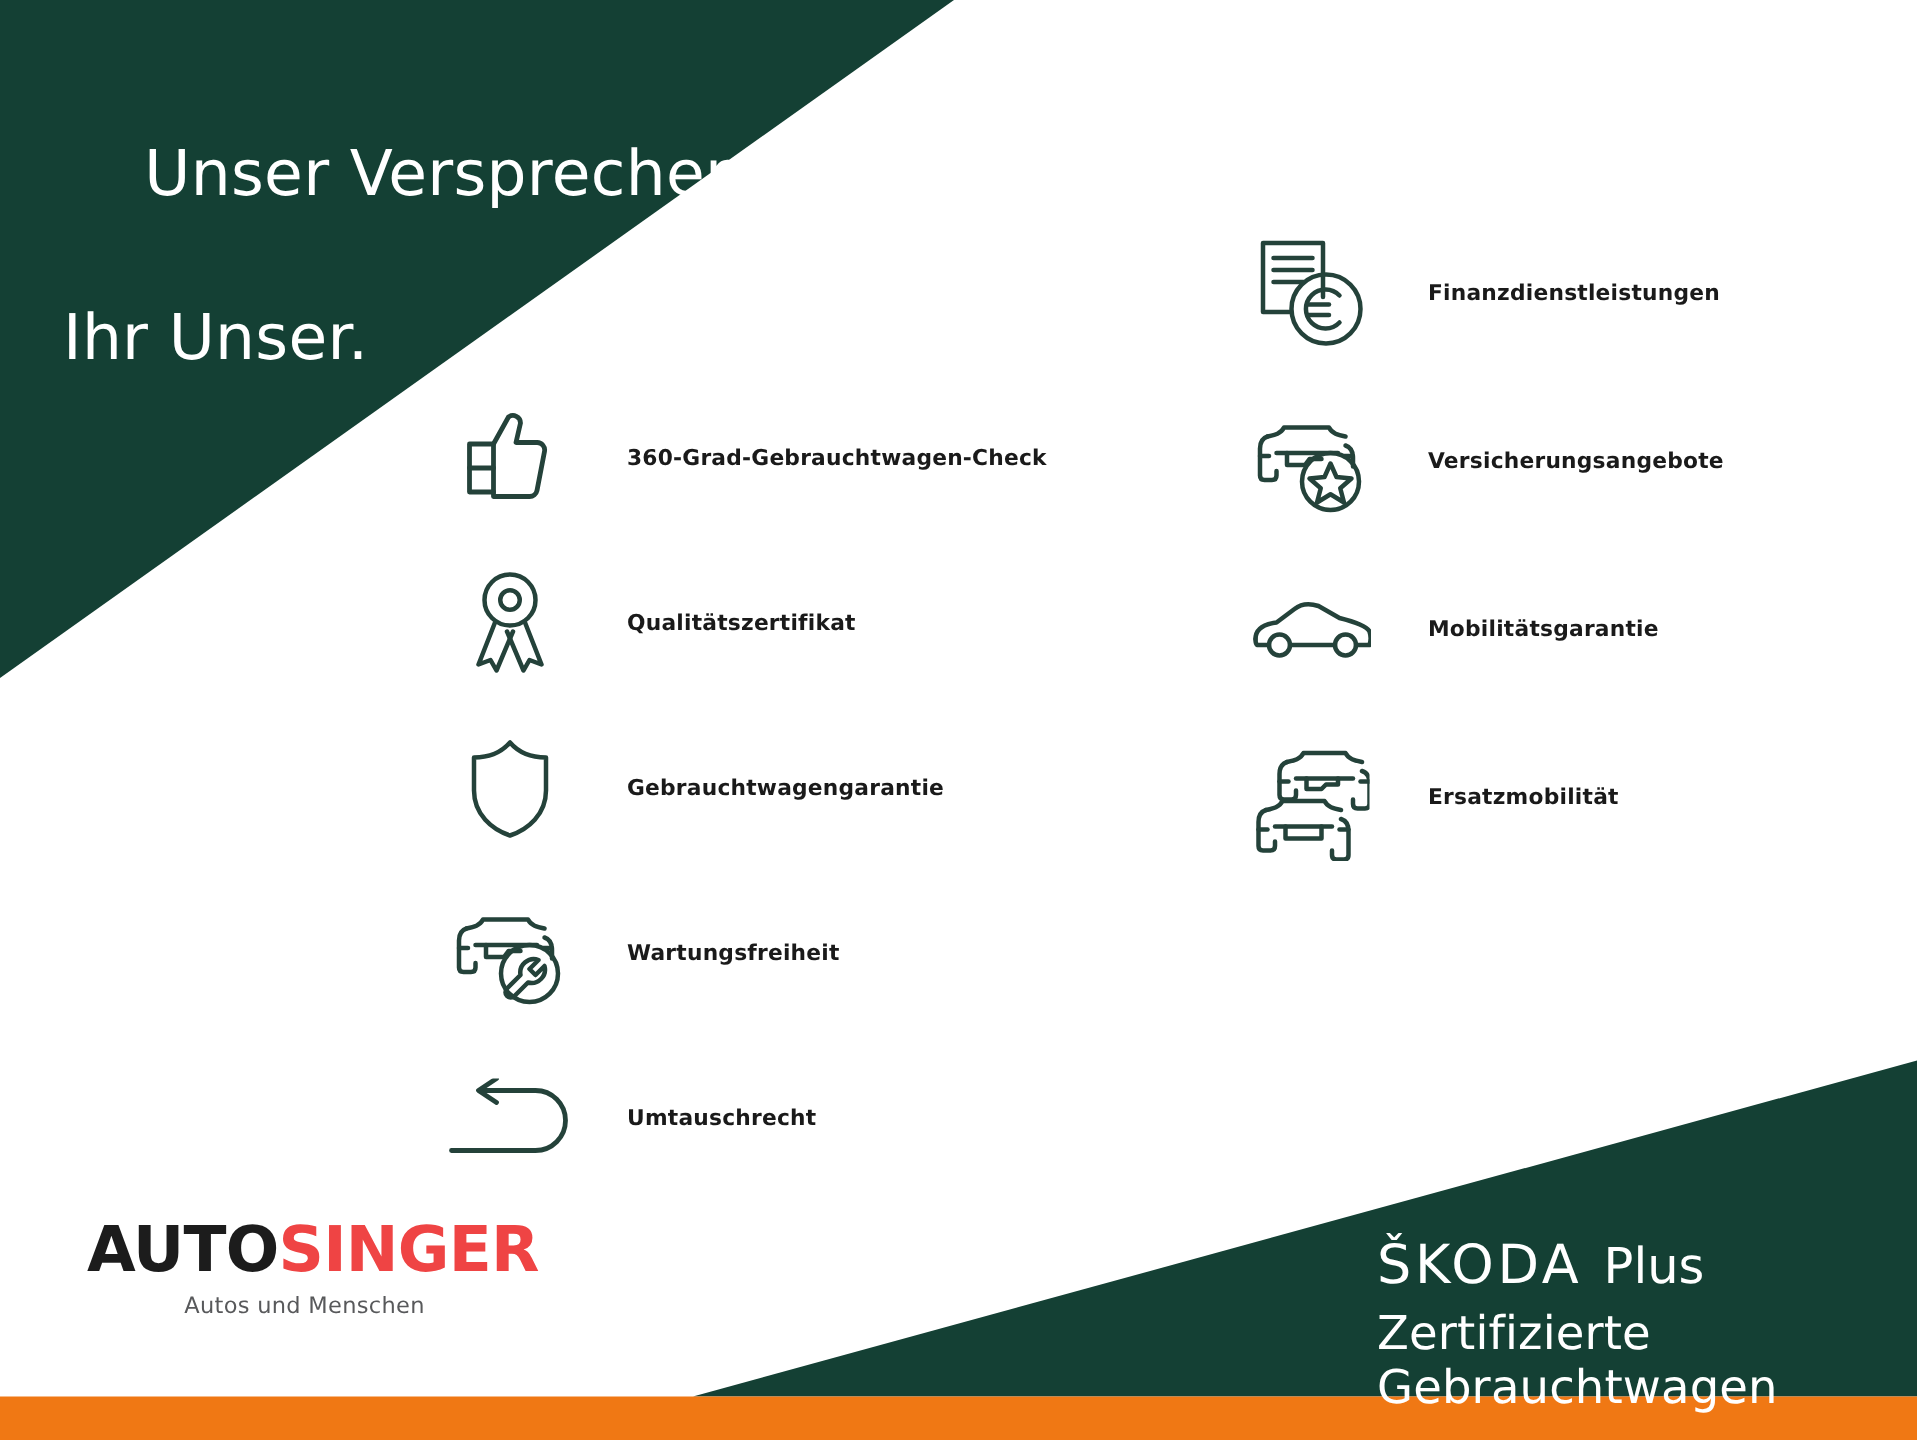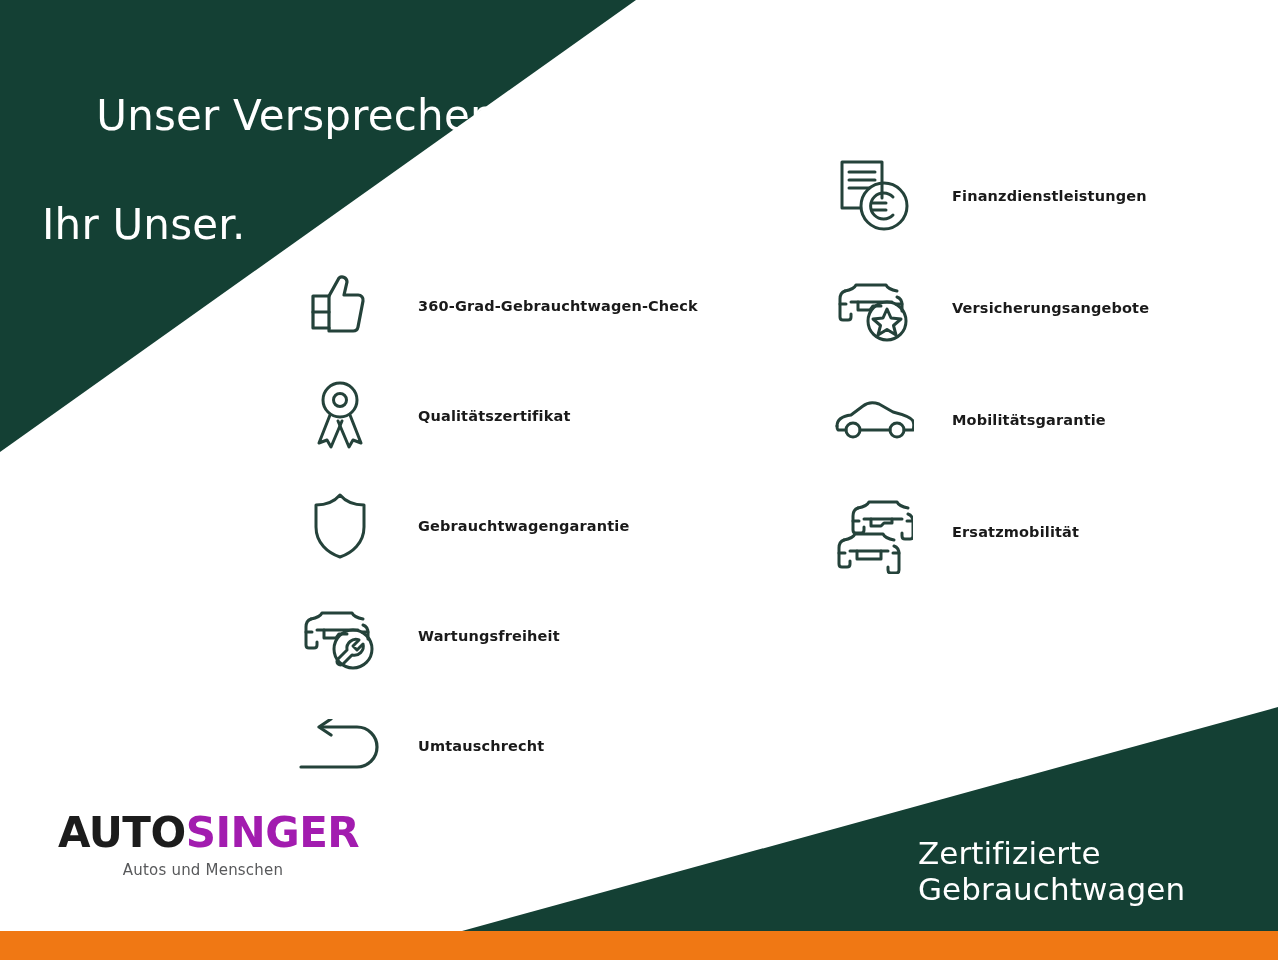--- a/index.html
+++ b/index.html
@@ -58,21 +58,21 @@
 
   
   .logo-auto{
     position:absolute;left:58px;top:812px;width:290px;
   }
   .logo-auto .wordmark{
     font-size:42px;font-weight:bold;letter-spacing:-0.5px;line-height:1;
     font-family:"DejaVu Sans","Liberation Sans",sans-serif;
   }
   .logo-auto .w-auto{color:#1c1c1c;}
-  .logo-auto .w-singer{color:#a21caf;margin-top:44px;}
+  .logo-auto .w-singer{color:#ef4444;margin-top:44px;}
   .logo-auto .tagline{
     margin-top:7px;text-align:center;
     font-size:15px;color:#58595b;letter-spacing:0.2px;
     font-family:"DejaVu Sans","Liberation Sans",sans-serif;
   }
 
   .logo-skoda{
     position:absolute;left:918px;top:826px;width:320px;color:#ffffff;
   }
   .logo-skoda .sk-top{
@@ -247,16 +247,20 @@
     </div>
 
   </div>
 
   <div class="logo-auto">
     <div class="wordmark"><span class="w-auto">AUTO</span><span class="w-singer">SINGER</span></div>
     <div class="tagline">Autos und Menschen</div>
   </div>
 
   <div class="logo-skoda">
+    <div class="sk-top">
+      <span class="sk-word">ŠKODA</span>
+      <span class="sk-plus">Plus</span>
+    </div>
     <div class="sk-sub">Zertifizierte Gebrauchtwagen</div>
   </div>
 
 </div>
 
 </body></html>

